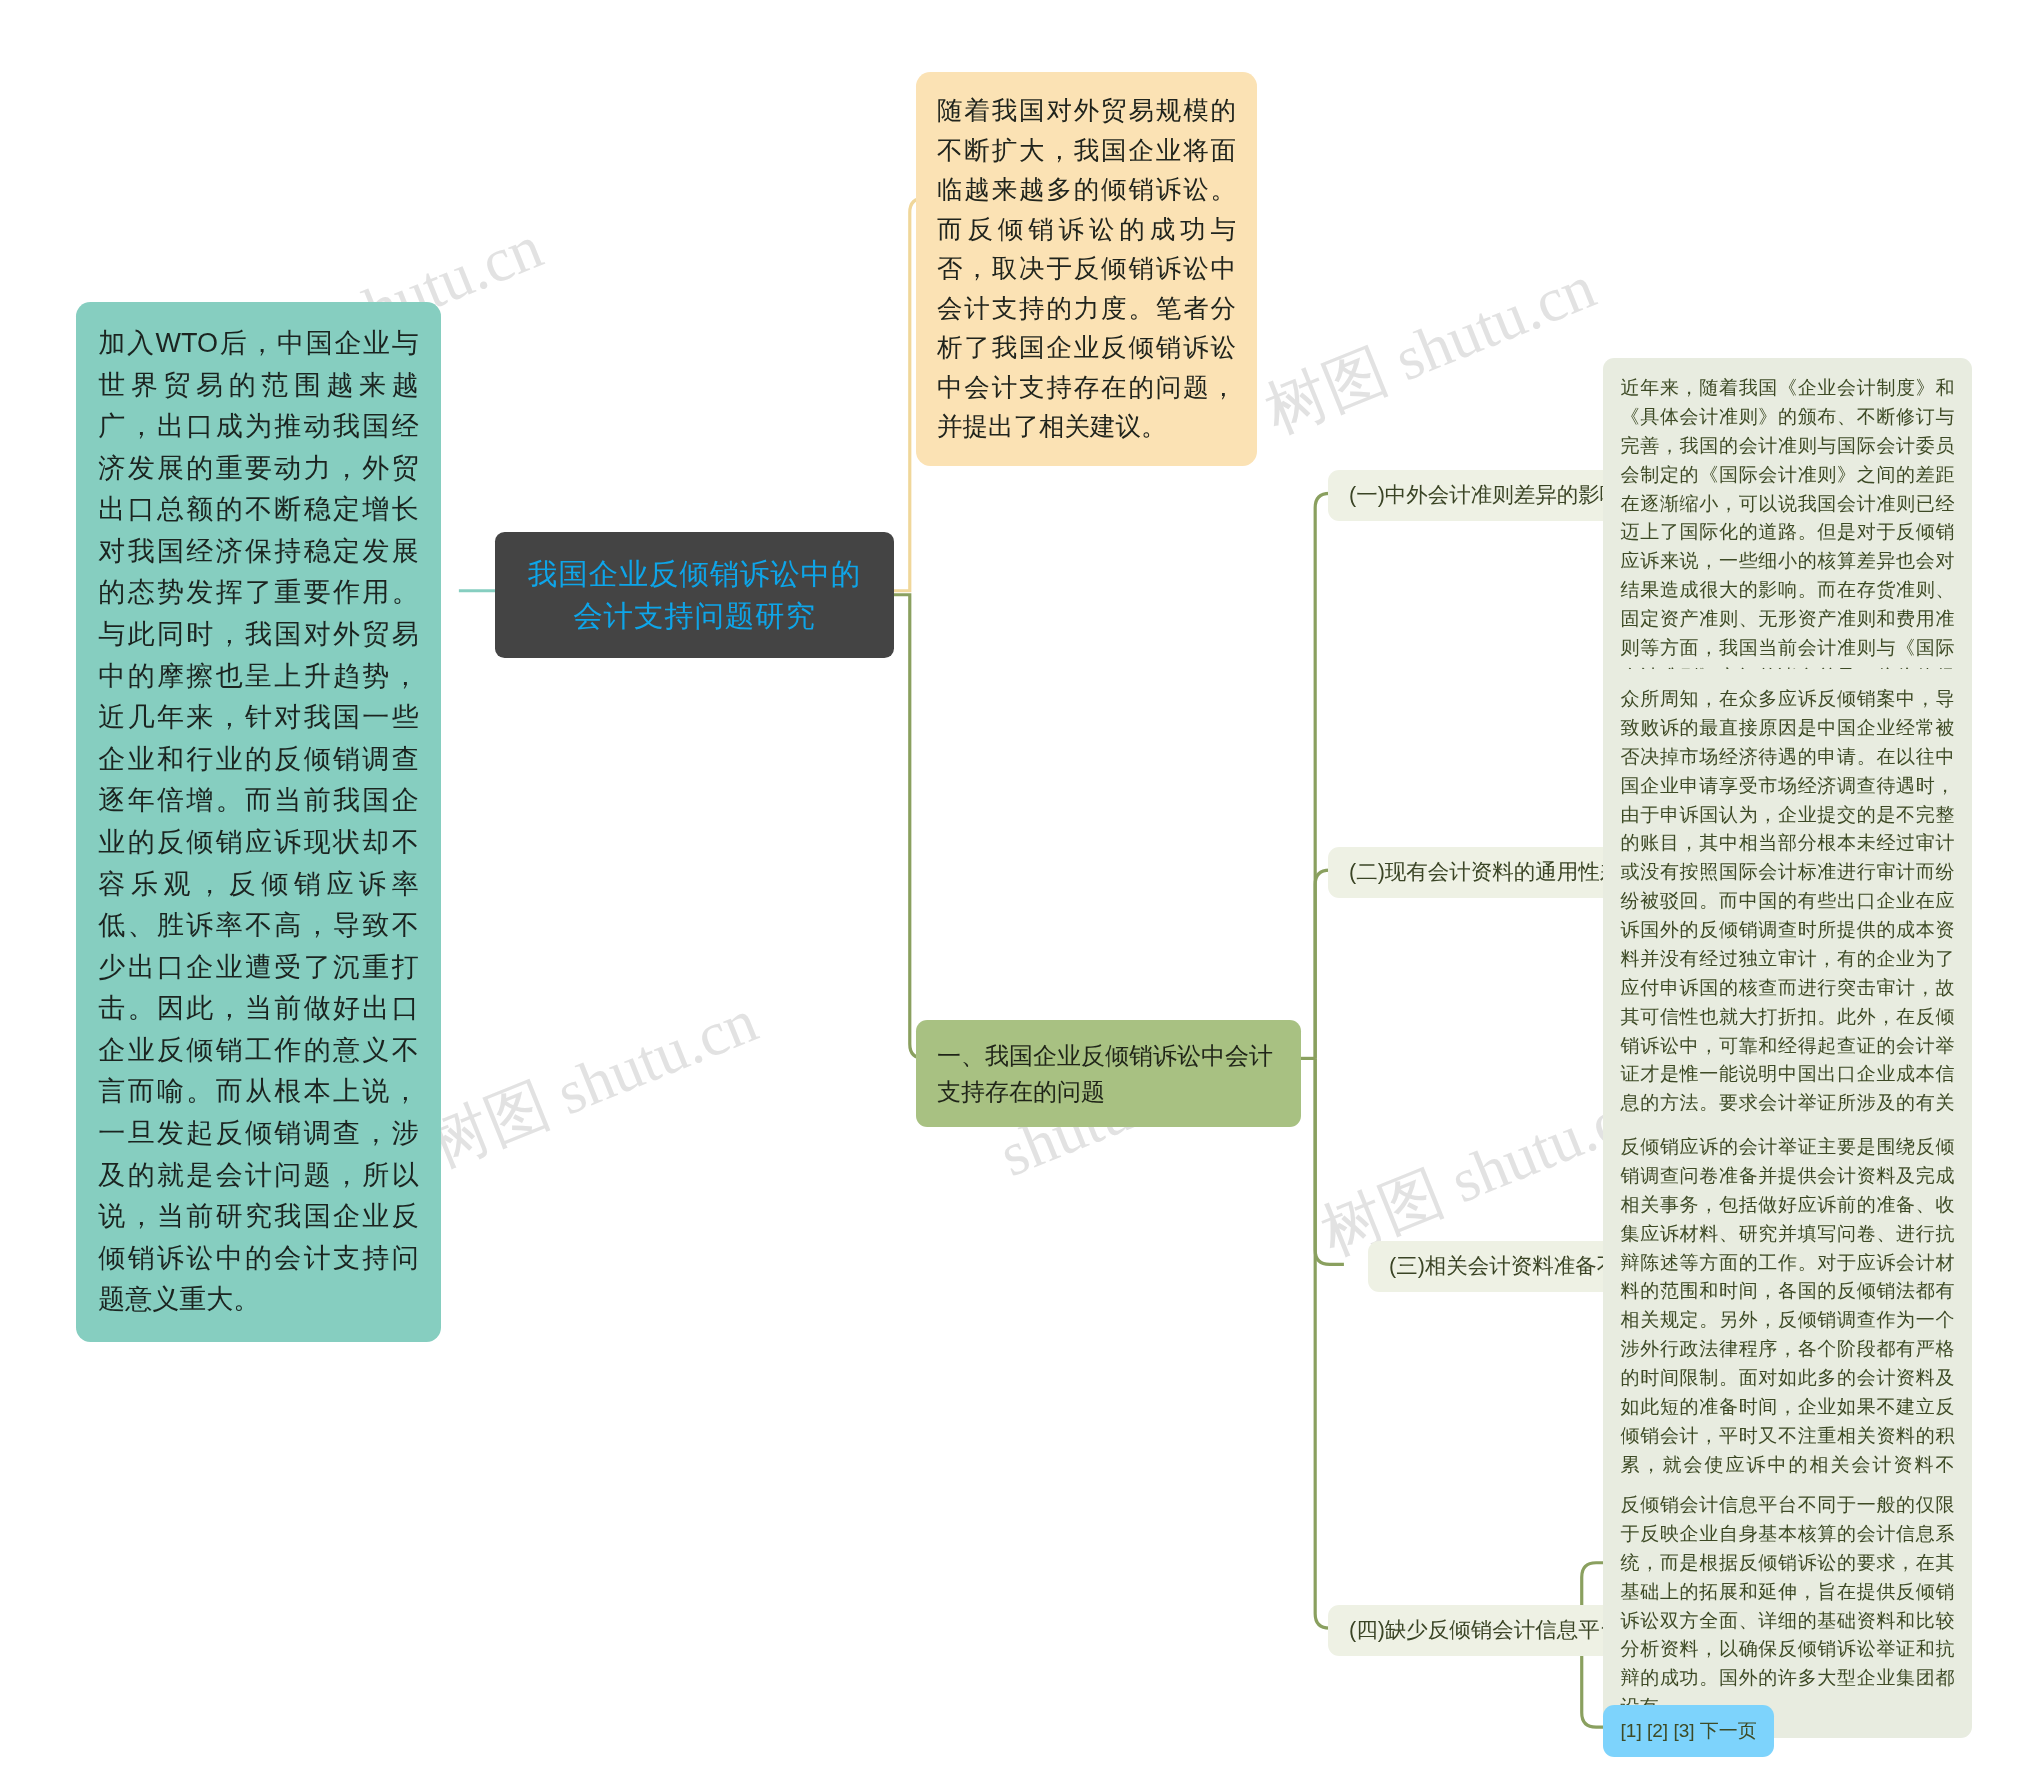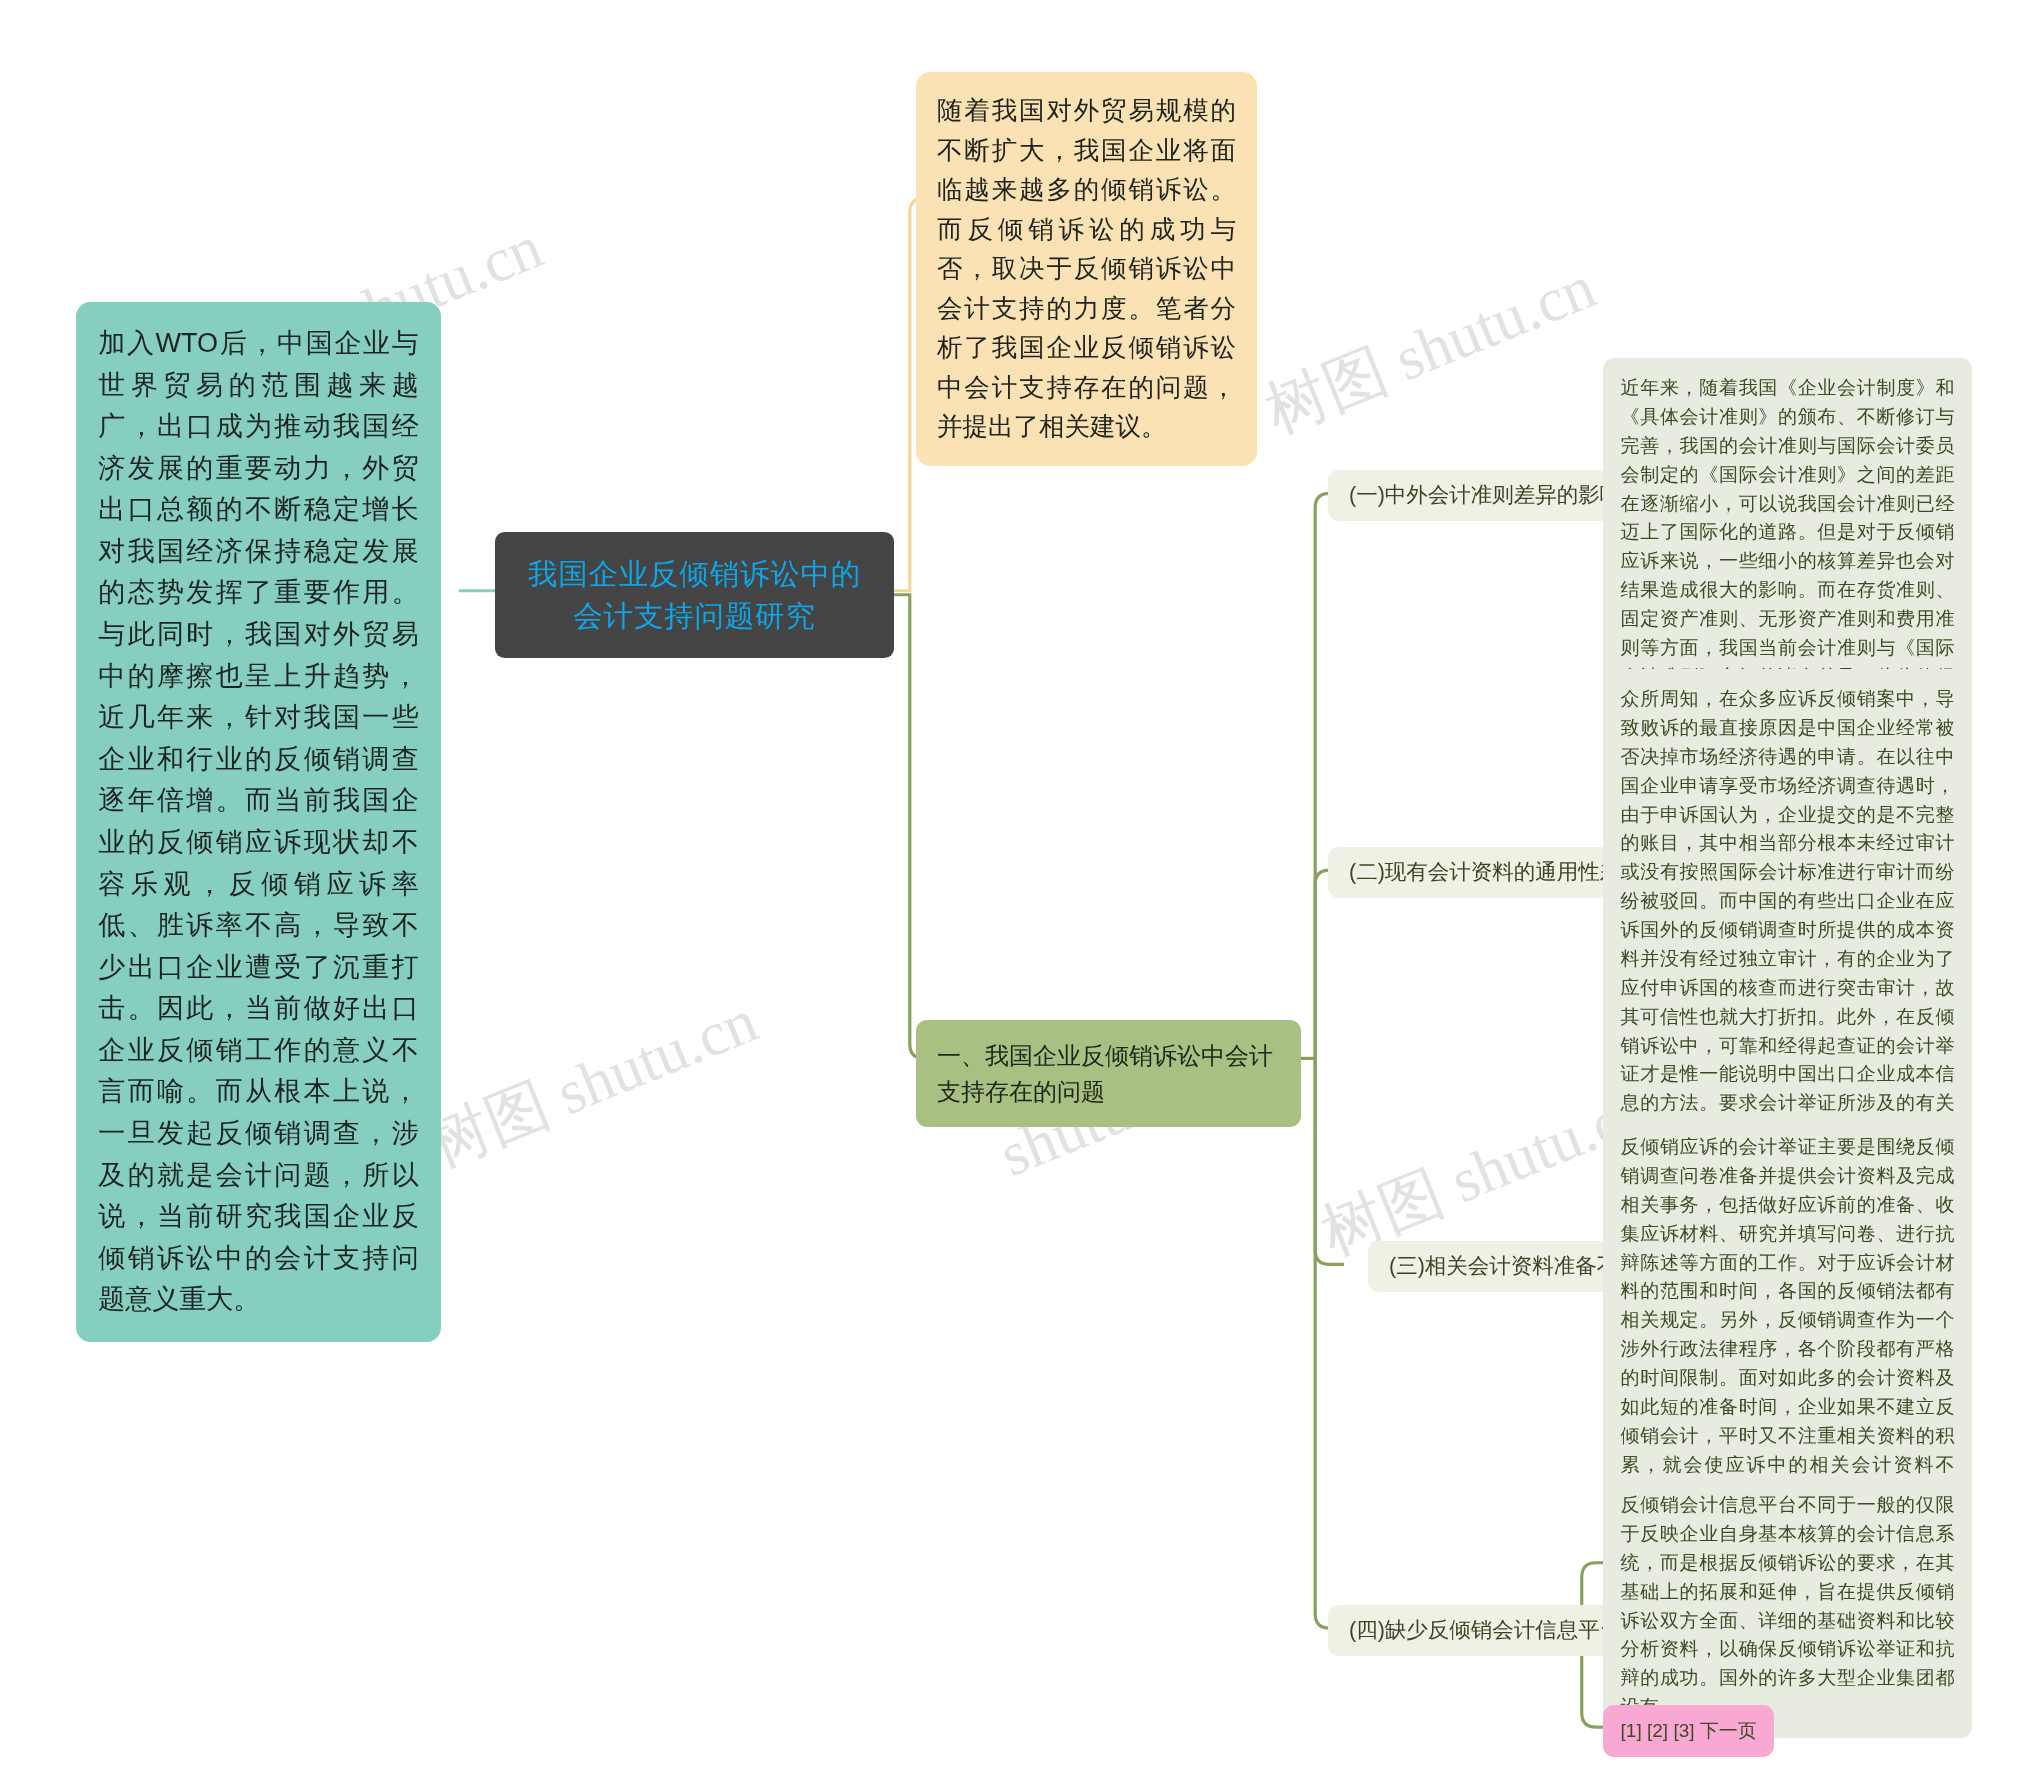--- a/index.html
+++ b/index.html
@@ -111,21 +111,21 @@
     color: #3d4a25;
     border-radius: 11.2px;
     padding: 16px 17.6px;
     font-size: 19px;
     line-height: 1.52;
     text-align: justify;
     text-justify: inter-ideograph;
   }
 
   .node-pager {
-    background: #f9a8d4;
+    background: #7dd3fc;
     color: #3d4a25;
     border-radius: 11.2px;
     padding: 12.8px 17.6px;
     font-size: 19px;
     line-height: 1.4;
     white-space: nowrap;
   }
 </style>
 </head>
 <body>

